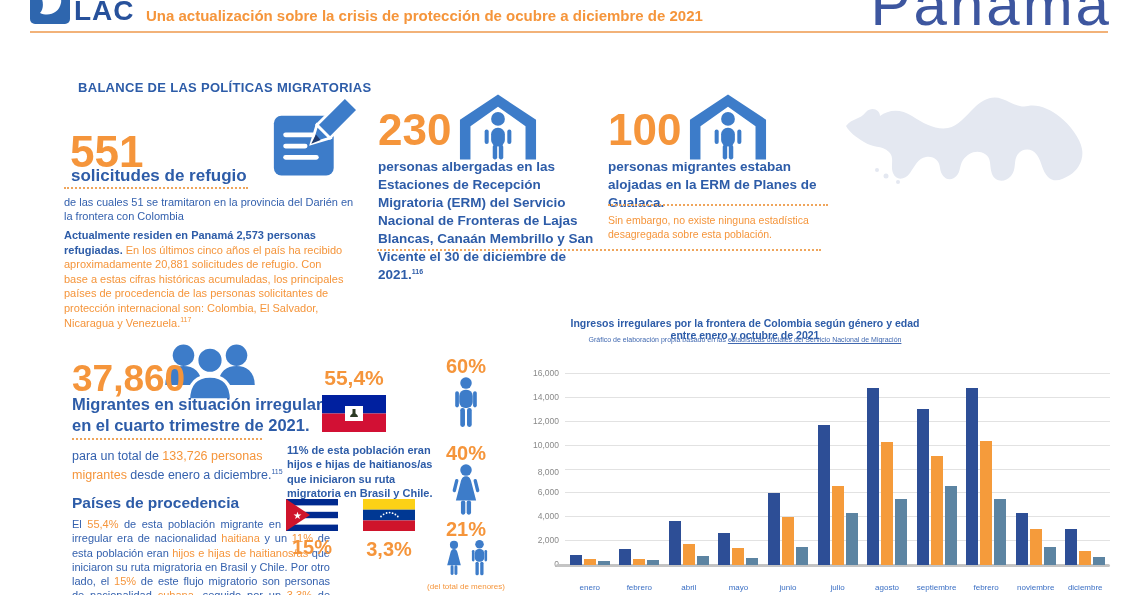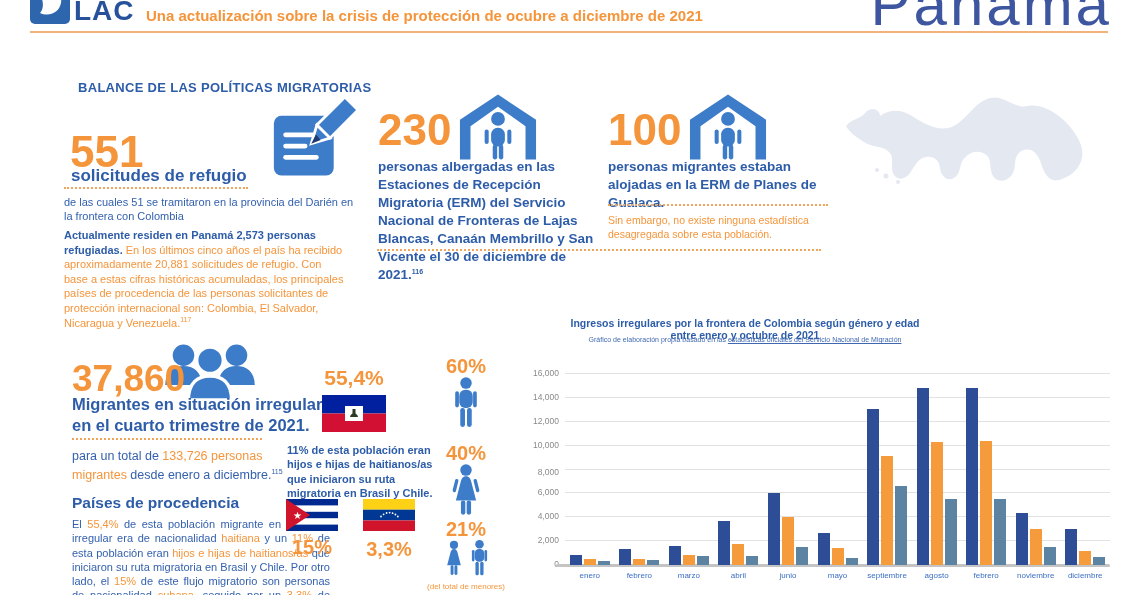--- a/index.html
+++ b/index.html
@@ -25,21 +25,21 @@
   .chart-credit{left:565px;top:336px;width:360px;font-size:7px;color:#4068B0;text-align:center;}
   .chart-credit a{color:#4068B0;}
   .chart-plot{left:565px;top:374px;width:545px;height:191px;}
   .gridline{position:absolute;left:0;right:0;height:1px;background:#E2E2E2;}
   .baseline{position:absolute;left:-9px;right:0;height:3px;background:#C4C4C4;border-radius:2px;}
   .ytick{position:absolute;left:-48px;width:42px;text-align:right;font-size:8.5px;color:#8A8A8A;}
   .groups{position:absolute;left:0;right:0;top:0;bottom:0;display:flex;}
   .group{flex:1;position:relative;display:flex;justify-content:center;align-items:flex-end;height:100%;}
   .bars{display:flex;align-items:flex-end;gap:2px;height:100%;}
   .bar{width:12px;}
-  .xlabel{position:absolute;top:100%;margin-top:6px;width:100%;text-align:center;font-size:8px;color:#3B6FC4;}
+  .xlabel{position:absolute;top:100%;margin-top:18px;width:100%;text-align:center;font-size:8px;color:#3B6FC4;}
   sup{font-size:7px;}
 </style>
 </head>
 <body>
 
 <div class="canvas">
 
   <div class="abs logo-box">
     <svg width="40" height="40" viewBox="0 0 40 40">
       <path d="M8,8 C20,3 33,9 31,19 C29,29 19,33 10,29 C15,23 13,14 8,8 Z" fill="#fff"></path>
@@ -252,69 +252,69 @@
         <div class="group">
           <div class="bars">
             <div class="bar" style="height: 15.5188px; background: rgb(45, 78, 150);"></div>
             <div class="bar" style="height: 5.96875px; background: rgb(245, 155, 59);"></div>
             <div class="bar" style="height: 4.65562px; background: rgb(92, 132, 162);"></div>
           </div>
           <div class="xlabel">febrero</div>
         </div>
         <div class="group">
           <div class="bars">
-            <div class="bar" style="height: 19.1px; background: rgb(45, 78, 150);"></div>
-            <div class="bar" style="height: 10.2662px; background: rgb(245, 155, 59);"></div>
-            <div class="bar" style="height: 8.595px; background: rgb(92, 132, 162);"></div>
-          </div>
-          <div class="xlabel">marzo</div>
-        </div>
-        <div class="group">
-          <div class="bars">
             <div class="bar" style="height: 43.5719px; background: rgb(45, 78, 150);"></div>
             <div class="bar" style="height: 21.4875px; background: rgb(245, 155, 59);"></div>
             <div class="bar" style="height: 8.595px; background: rgb(92, 132, 162);"></div>
           </div>
           <div class="xlabel">abril</div>
         </div>
         <div class="group">
           <div class="bars">
+            <div class="bar" style="height: 31.6344px; background: rgb(45, 78, 150);"></div>
+            <div class="bar" style="height: 16.7125px; background: rgb(245, 155, 59);"></div>
+            <div class="bar" style="height: 6.685px; background: rgb(92, 132, 162);"></div>
+          </div>
+          <div class="xlabel">mayo</div>
+        </div>
+        <div class="group">
+          <div class="bars">
             <div class="bar" style="height: 71.625px; background: rgb(45, 78, 150);"></div>
             <div class="bar" style="height: 48.3469px; background: rgb(245, 155, 59);"></div>
             <div class="bar" style="height: 17.5481px; background: rgb(92, 132, 162);"></div>
           </div>
           <div class="xlabel">junio</div>
         </div>
         <div class="group">
           <div class="bars">
-            <div class="bar" style="height: 31.6344px; background: rgb(45, 78, 150);"></div>
-            <div class="bar" style="height: 16.7125px; background: rgb(245, 155, 59);"></div>
-            <div class="bar" style="height: 6.685px; background: rgb(92, 132, 162);"></div>
-          </div>
-          <div class="xlabel">mayo</div>
+            <div class="bar" style="height: 139.669px; background: rgb(45, 78, 150);"></div>
+            <div class="bar" style="height: 78.7875px; background: rgb(245, 155, 59);"></div>
+            <div class="bar" style="height: 51.9281px; background: rgb(92, 132, 162);"></div>
+          </div>
+          <div class="xlabel">julio</div>
+        </div>
+        <div class="group">
+          <div class="bars">
+            <div class="bar" style="height: 176.675px; background: rgb(45, 78, 150);"></div>
+            <div class="bar" style="height: 122.956px; background: rgb(245, 155, 59);"></div>
+            <div class="bar" style="height: 65.6562px; background: rgb(92, 132, 162);"></div>
+          </div>
+          <div class="xlabel">agosto</div>
         </div>
         <div class="group">
           <div class="bars">
             <div class="bar" style="height: 156.381px; background: rgb(45, 78, 150);"></div>
             <div class="bar" style="height: 108.631px; background: rgb(245, 155, 59);"></div>
             <div class="bar" style="height: 78.7875px; background: rgb(92, 132, 162);"></div>
           </div>
           <div class="xlabel">septiembre</div>
         </div>
         <div class="group">
           <div class="bars">
             <div class="bar" style="height: 176.675px; background: rgb(45, 78, 150);"></div>
-            <div class="bar" style="height: 122.956px; background: rgb(245, 155, 59);"></div>
-            <div class="bar" style="height: 65.6562px; background: rgb(92, 132, 162);"></div>
-          </div>
-          <div class="xlabel">agosto</div>
-        </div>
-        <div class="group">
-          <div class="bars">
-            <div class="bar" style="height: 176.675px; background: rgb(45, 78, 150);"></div>
             <div class="bar" style="height: 124.15px; background: rgb(245, 155, 59);"></div>
             <div class="bar" style="height: 65.6562px; background: rgb(92, 132, 162);"></div>
           </div>
           <div class="xlabel">febrero</div>
         </div>
         <div class="group">
           <div class="bars">
             <div class="bar" style="height: 51.9281px; background: rgb(45, 78, 150);"></div>
             <div class="bar" style="height: 35.8125px; background: rgb(245, 155, 59);"></div>
             <div class="bar" style="height: 17.9062px; background: rgb(92, 132, 162);"></div>

